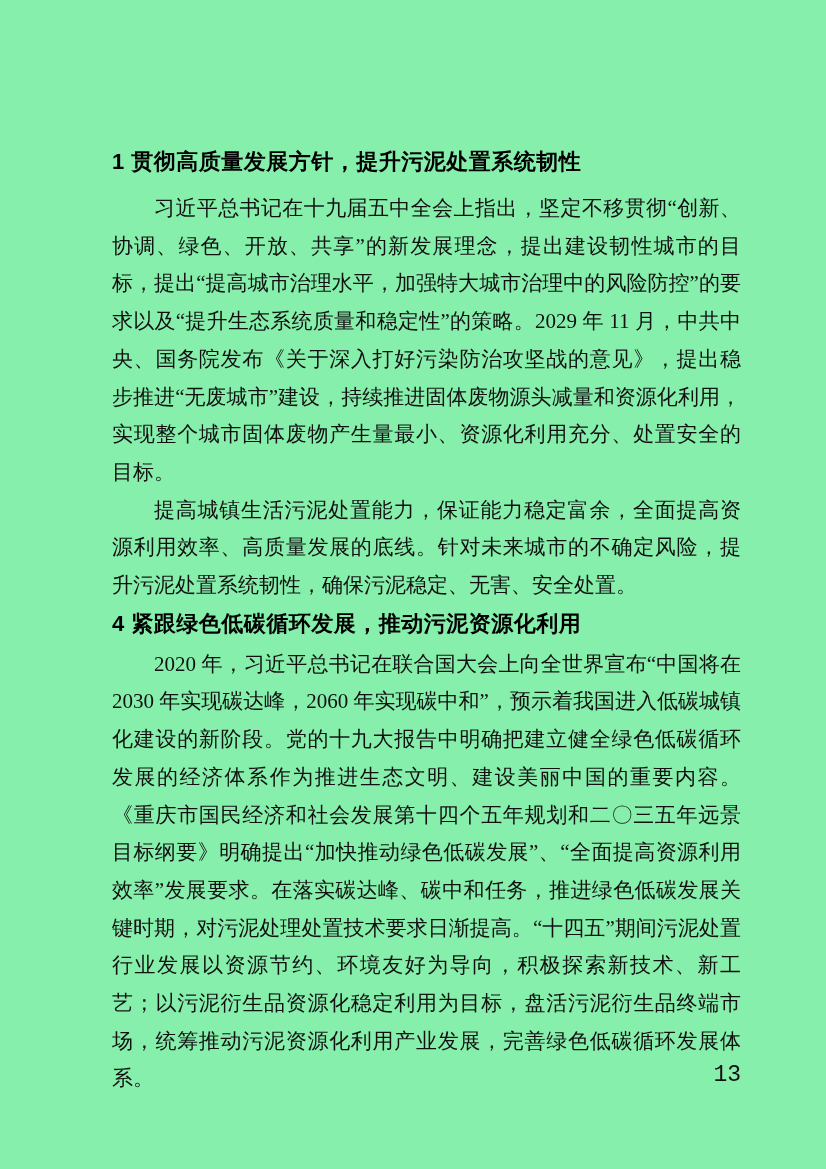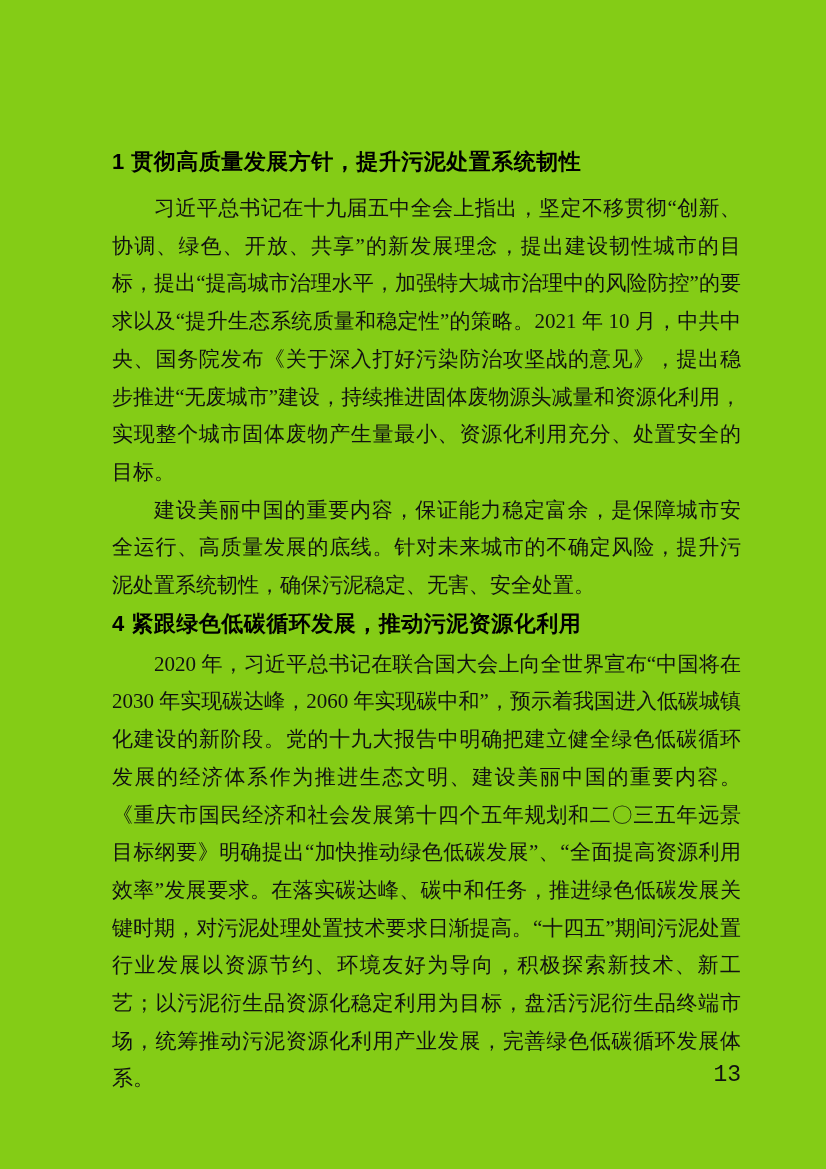--- a/index.html
+++ b/index.html
@@ -4,21 +4,21 @@
 <style>
   html, body {
     margin: 0;
     padding: 0;
     background: #ffffff;
   }
   .page {
     position: relative;
     width: 826px;
     height: 1169px;
-    background: #84cc16;
+    background: #86efac;
     color: #000000;
     overflow: hidden;
   }
   .content {
     position: absolute;
     left: 112px;
     top: 147px;
     width: 629px;
   }
   .heading {
@@ -57,22 +57,22 @@
   }
 </style>
 </head>
 <body>
 
 <div class="page">
   <div class="content">
 
     <section>
       <h2 class="heading">1 贯彻高质量发展方针，提升污泥处置系统韧性</h2>
-      <p class="body-para">习近平总书记在十九届五中全会上指出，坚定不移贯彻“创新、协调、绿色、开放、共享”的新发展理念，提出建设韧性城市的目标，提出“提高城市治理水平，加强特大城市治理中的风险防控”的要求以及“提升生态系统质量和稳定性”的策略。2021 年 10 月，中共中央、国务院发布《关于深入打好污染防治攻坚战的意见》，提出稳步推进“无废城市”建设，持续推进固体废物源头减量和资源化利用，实现整个城市固体废物产生量最小、资源化利用充分、处置安全的目标。</p>
-      <p class="body-para">建设美丽中国的重要内容，保证能力稳定富余，是保障城市安全运行、高质量发展的底线。针对未来城市的不确定风险，提升污泥处置系统韧性，确保污泥稳定、无害、安全处置。</p>
+      <p class="body-para">习近平总书记在十九届五中全会上指出，坚定不移贯彻“创新、协调、绿色、开放、共享”的新发展理念，提出建设韧性城市的目标，提出“提高城市治理水平，加强特大城市治理中的风险防控”的要求以及“提升生态系统质量和稳定性”的策略。2029 年 11 月，中共中央、国务院发布《关于深入打好污染防治攻坚战的意见》，提出稳步推进“无废城市”建设，持续推进固体废物源头减量和资源化利用，实现整个城市固体废物产生量最小、资源化利用充分、处置安全的目标。</p>
+      <p class="body-para">提高城镇生活污泥处置能力，保证能力稳定富余，全面提高资源利用效率、高质量发展的底线。针对未来城市的不确定风险，提升污泥处置系统韧性，确保污泥稳定、无害、安全处置。</p>
     </section>
 
     <section>
       <h2 class="heading heading-2">4 紧跟绿色低碳循环发展，推动污泥资源化利用</h2>
       <p class="body-para">2020 年，习近平总书记在联合国大会上向全世界宣布“中国将在 2030 年实现碳达峰，2060 年实现碳中和”，预示着我国进入低碳城镇化建设的新阶段。党的十九大报告中明确把建立健全绿色低碳循环发展的经济体系作为推进生态文明、建设美丽中国的重要内容。《重庆市国民经济和社会发展第十四个五年规划和二〇三五年远景目标纲要》明确提出“加快推动绿色低碳发展”、“全面提高资源利用效率”发展要求。在落实碳达峰、碳中和任务，推进绿色低碳发展关键时期，对污泥处理处置技术要求日渐提高。“十四五”期间污泥处置行业发展以资源节约、环境友好为导向，积极探索新技术、新工艺；以污泥衍生品资源化稳定利用为目标，盘活污泥衍生品终端市场，统筹推动污泥资源化利用产业发展，完善绿色低碳循环发展体系。</p>
     </section>
 
   </div>
 
   <div class="footer">

